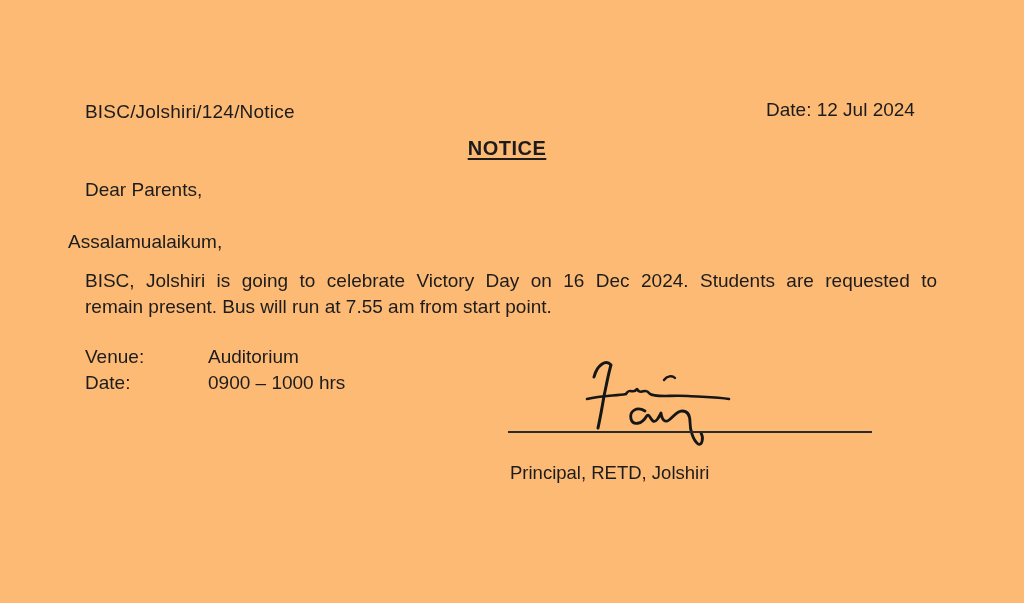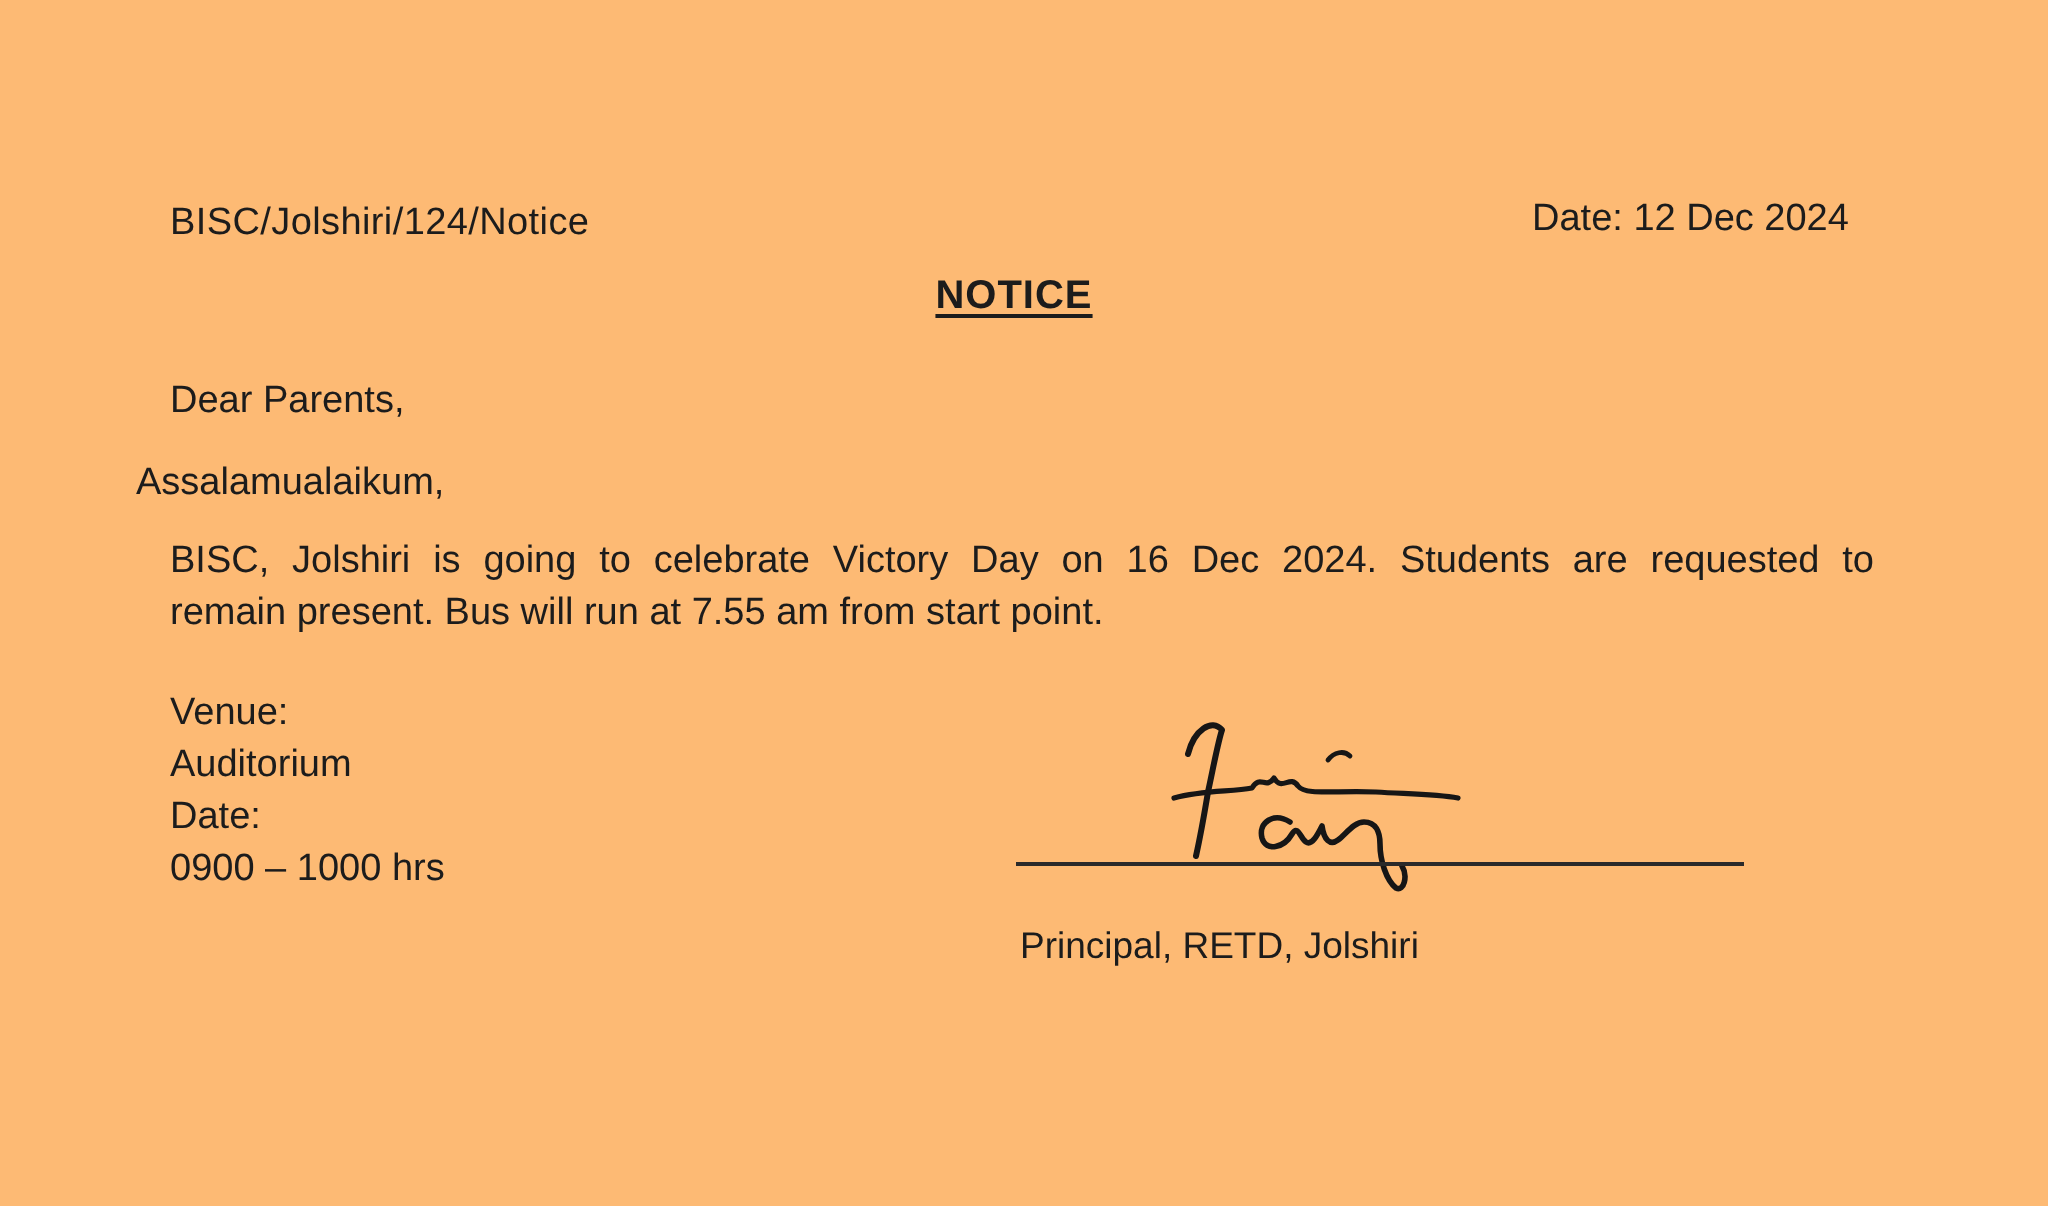--- a/index.html
+++ b/index.html
@@ -36,21 +36,21 @@
     text-align: center;
     font-size: 20px;
     font-weight: bold;
     letter-spacing: 0.5px;
     text-decoration: underline;
     text-decoration-thickness: 2px;
     text-underline-offset: 3px;
   }
   .salutation {
     left: 85px;
-    top: 190px;
+    top: 179px;
     font-size: 19px;
   }
   .greeting {
     left: 68px;
     top: 231px;
     font-size: 19px;
   }
   .body-para {
     left: 85px;
     top: 268px;
@@ -61,21 +61,21 @@
   .para-line-justify {
     text-align: justify;
     text-align-last: justify;
   }
   .details-block {
     left: 85px;
     top: 344px;
     font-size: 19px;
     line-height: 26px;
   }
-  .detail-row { display: flex; flex-direction: column; }
+  .detail-row { display: flex; }
   .detail-label { width: 123px; }
 
   .signature-svg {
     left: 576px;
     top: 349px;
     pointer-events: none;
   }
   .signature-line {
     left: 508px;
     top: 431px;
@@ -95,21 +95,21 @@
     font-size: 18.5px;
   }
 </style>
 </head>
 <body>
 
 <div class="page">
 
   <div class="abs ref-number">BISC/Jolshiri/124/Notice</div>
 
-  <div class="abs doc-date">Date: 12 Dec 2024</div>
+  <div class="abs doc-date">Date: 12 Jul 2024</div>
 
   <div class="abs doc-title">NOTICE</div>
 
   <div class="abs salutation">Dear Parents,</div>
 
   <div class="abs greeting">Assalamualaikum,</div>
 
   <div class="abs body-para">
     <div class="para-line-justify">BISC, Jolshiri is going to celebrate Victory Day on 16 Dec 2024. Students are requested to</div>
     <div>remain present. Bus will run at 7.55 am from start point.</div>

